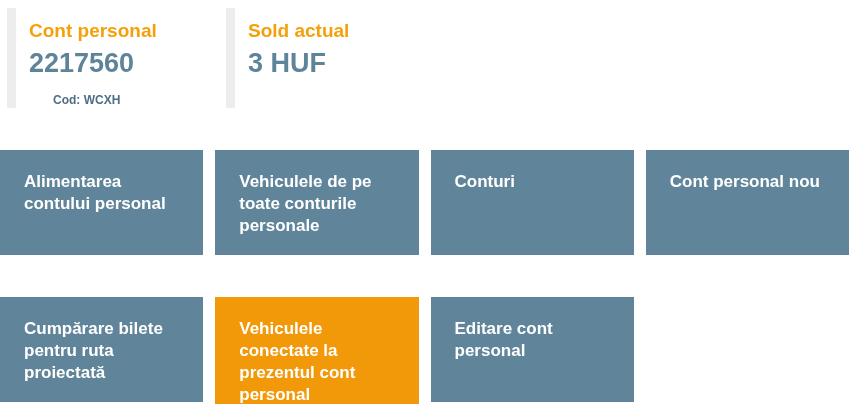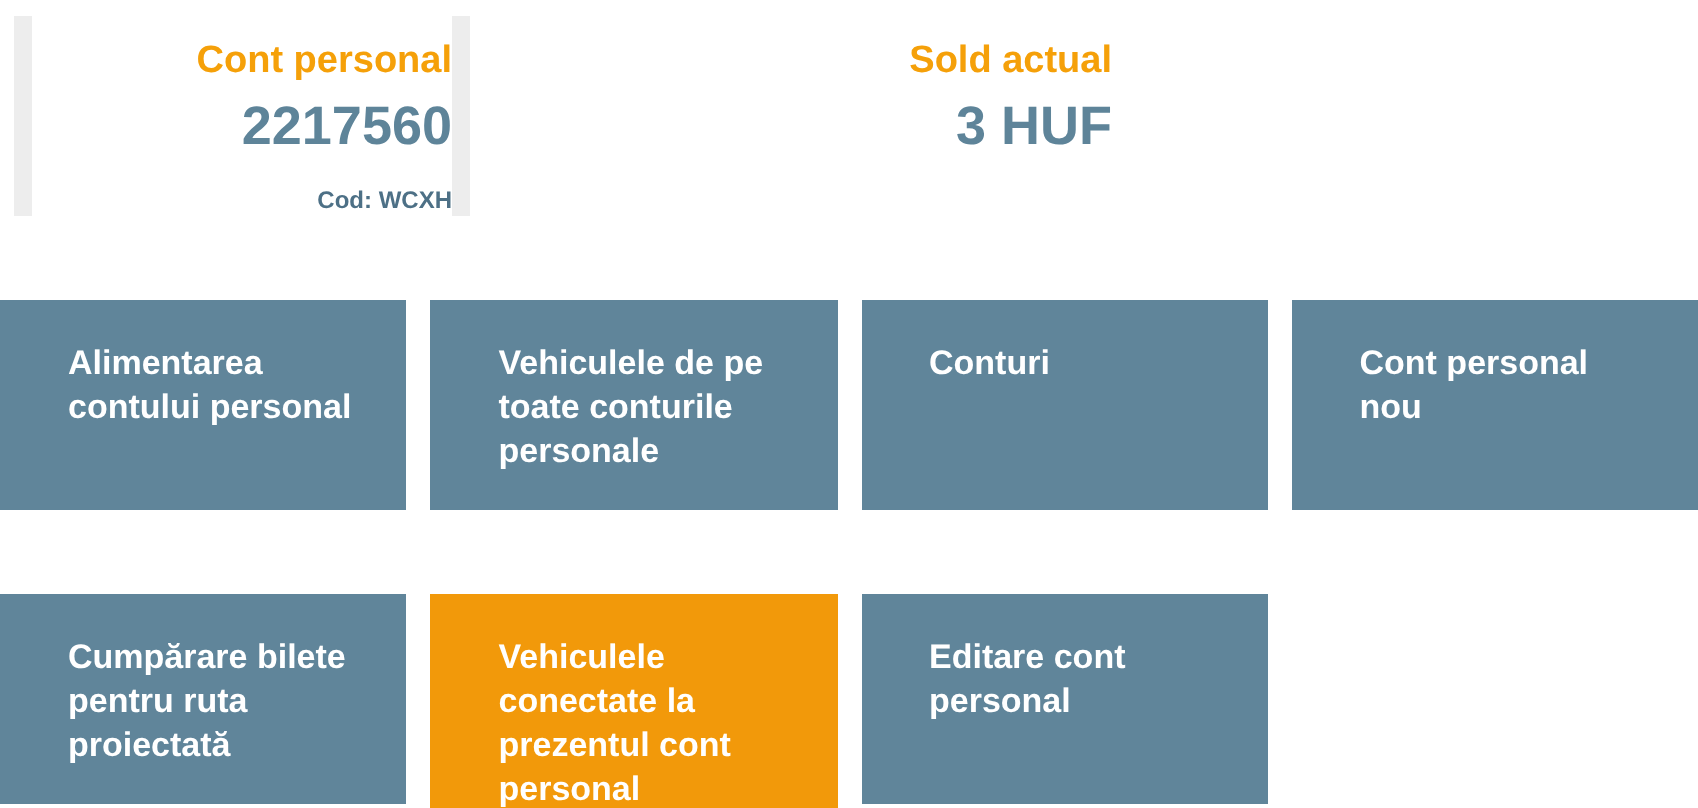--- a/index.html
+++ b/index.html
@@ -1,30 +1,30 @@
 <!DOCTYPE html>
 <html style="--accent-orange: #f5a009; --tile-orange: #f2990a; --tile-blue: #60859a; --steel-text: #5e8499; --code-text: #4d7086; --separator: #ededed; --tile-text: #ffffff;"><head>
 <meta charset="utf-8">
 <style>
   html,body{margin:0;padding:0;}
   body{font-family:"Liberation Sans",sans-serif;background:#ffffff;}
   .screen{position:relative;width:849px;height:404px;overflow:hidden;background:#ffffff;}
 
   
-  .header{display:flex;padding-top:8px;text-align:right;}
+  .header{display:flex;padding-top:8px;}
   .stat{box-sizing:border-box;height:100px;border-left:9px solid var(--separator,#ededed);padding:12px 0 0 13px;}
   .stat-account{margin-left:7px;width:219px;}
   .stat-balance{width:330px;}
   .stat-label{display:block;font-size:19px;font-weight:700;line-height:1.2;color:var(--accent-orange,#f5a009);}
   .stat-value{display:block;font-size:27px;font-weight:700;line-height:1.2;margin-top:4px;color:var(--steel-text,#5e8499);}
   .stat-code{display:block;font-size:12px;font-weight:700;margin-top:14px;color:var(--code-text,#4d7086);margin-left:24px;}
 
   
   .grid{margin-top:42px;display:grid;grid-template-columns:repeat(4,1fr);column-gap:12px;row-gap:42px;align-items:start;}
-  .tile{box-sizing:border-box;min-height:105px;background:var(--tile-blue,#60859a);padding:21px 24px 14px 34px;cursor:pointer;}
+  .tile{box-sizing:border-box;min-height:105px;background:var(--tile-blue,#60859a);padding:21px 24px 14px 24px;cursor:pointer;}
   .tile.active{background:var(--tile-orange,#f2990a);}
   .tile-label{display:block;font-size:17px;font-weight:700;line-height:22px;color:var(--tile-text,#ffffff);}
   .tile:nth-child(3) .tile-label{max-width:130px;}
 </style>
 </head>
 <body>
 
 <div class="screen">
 
   <div class="header">

